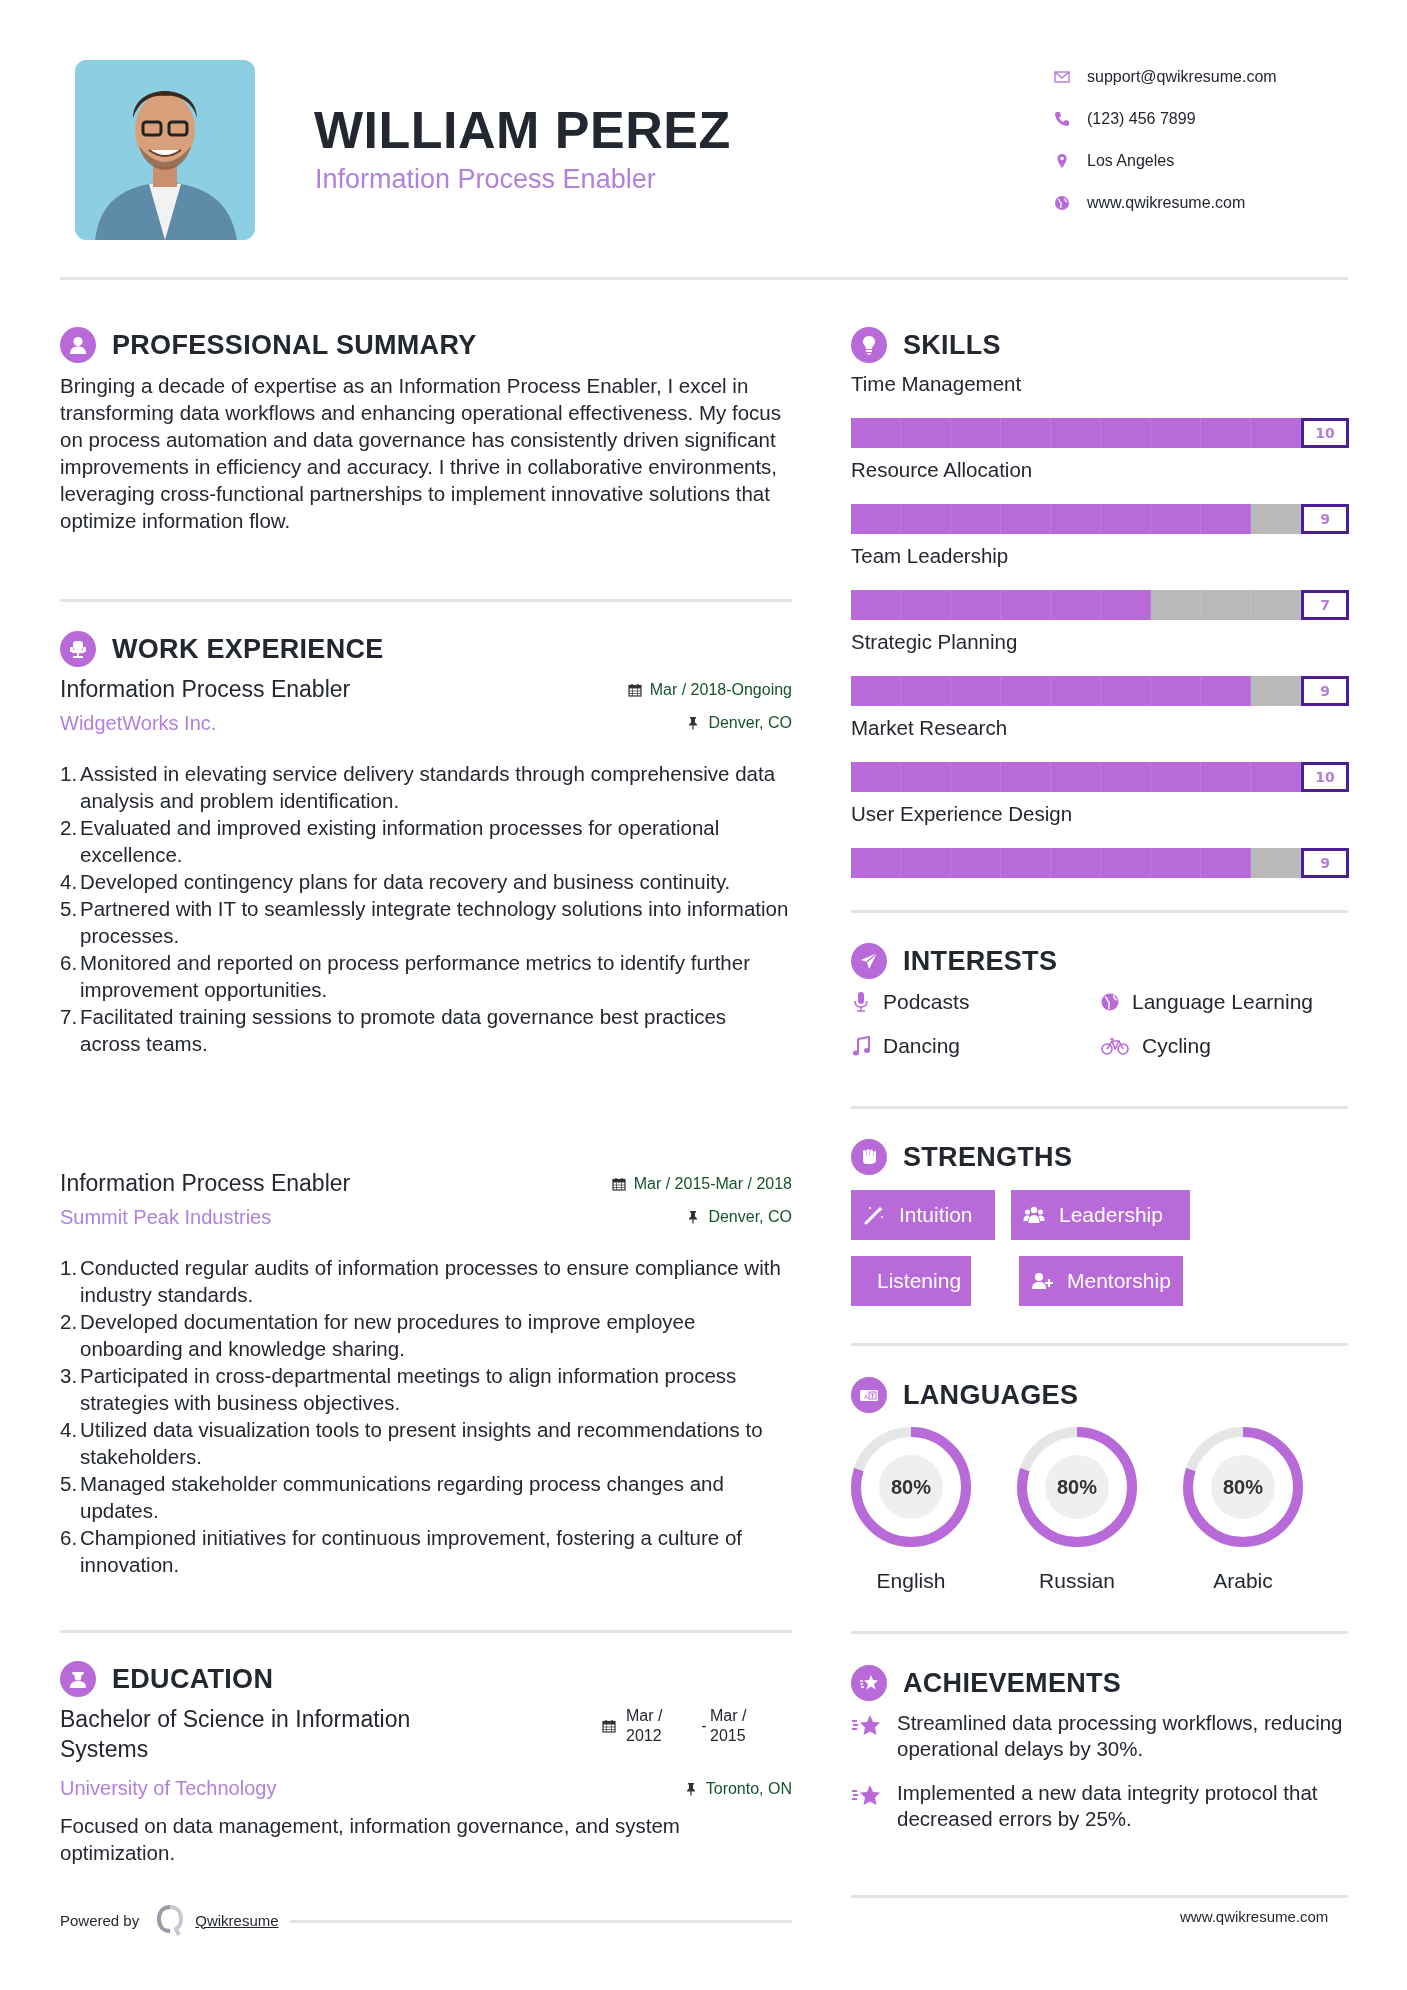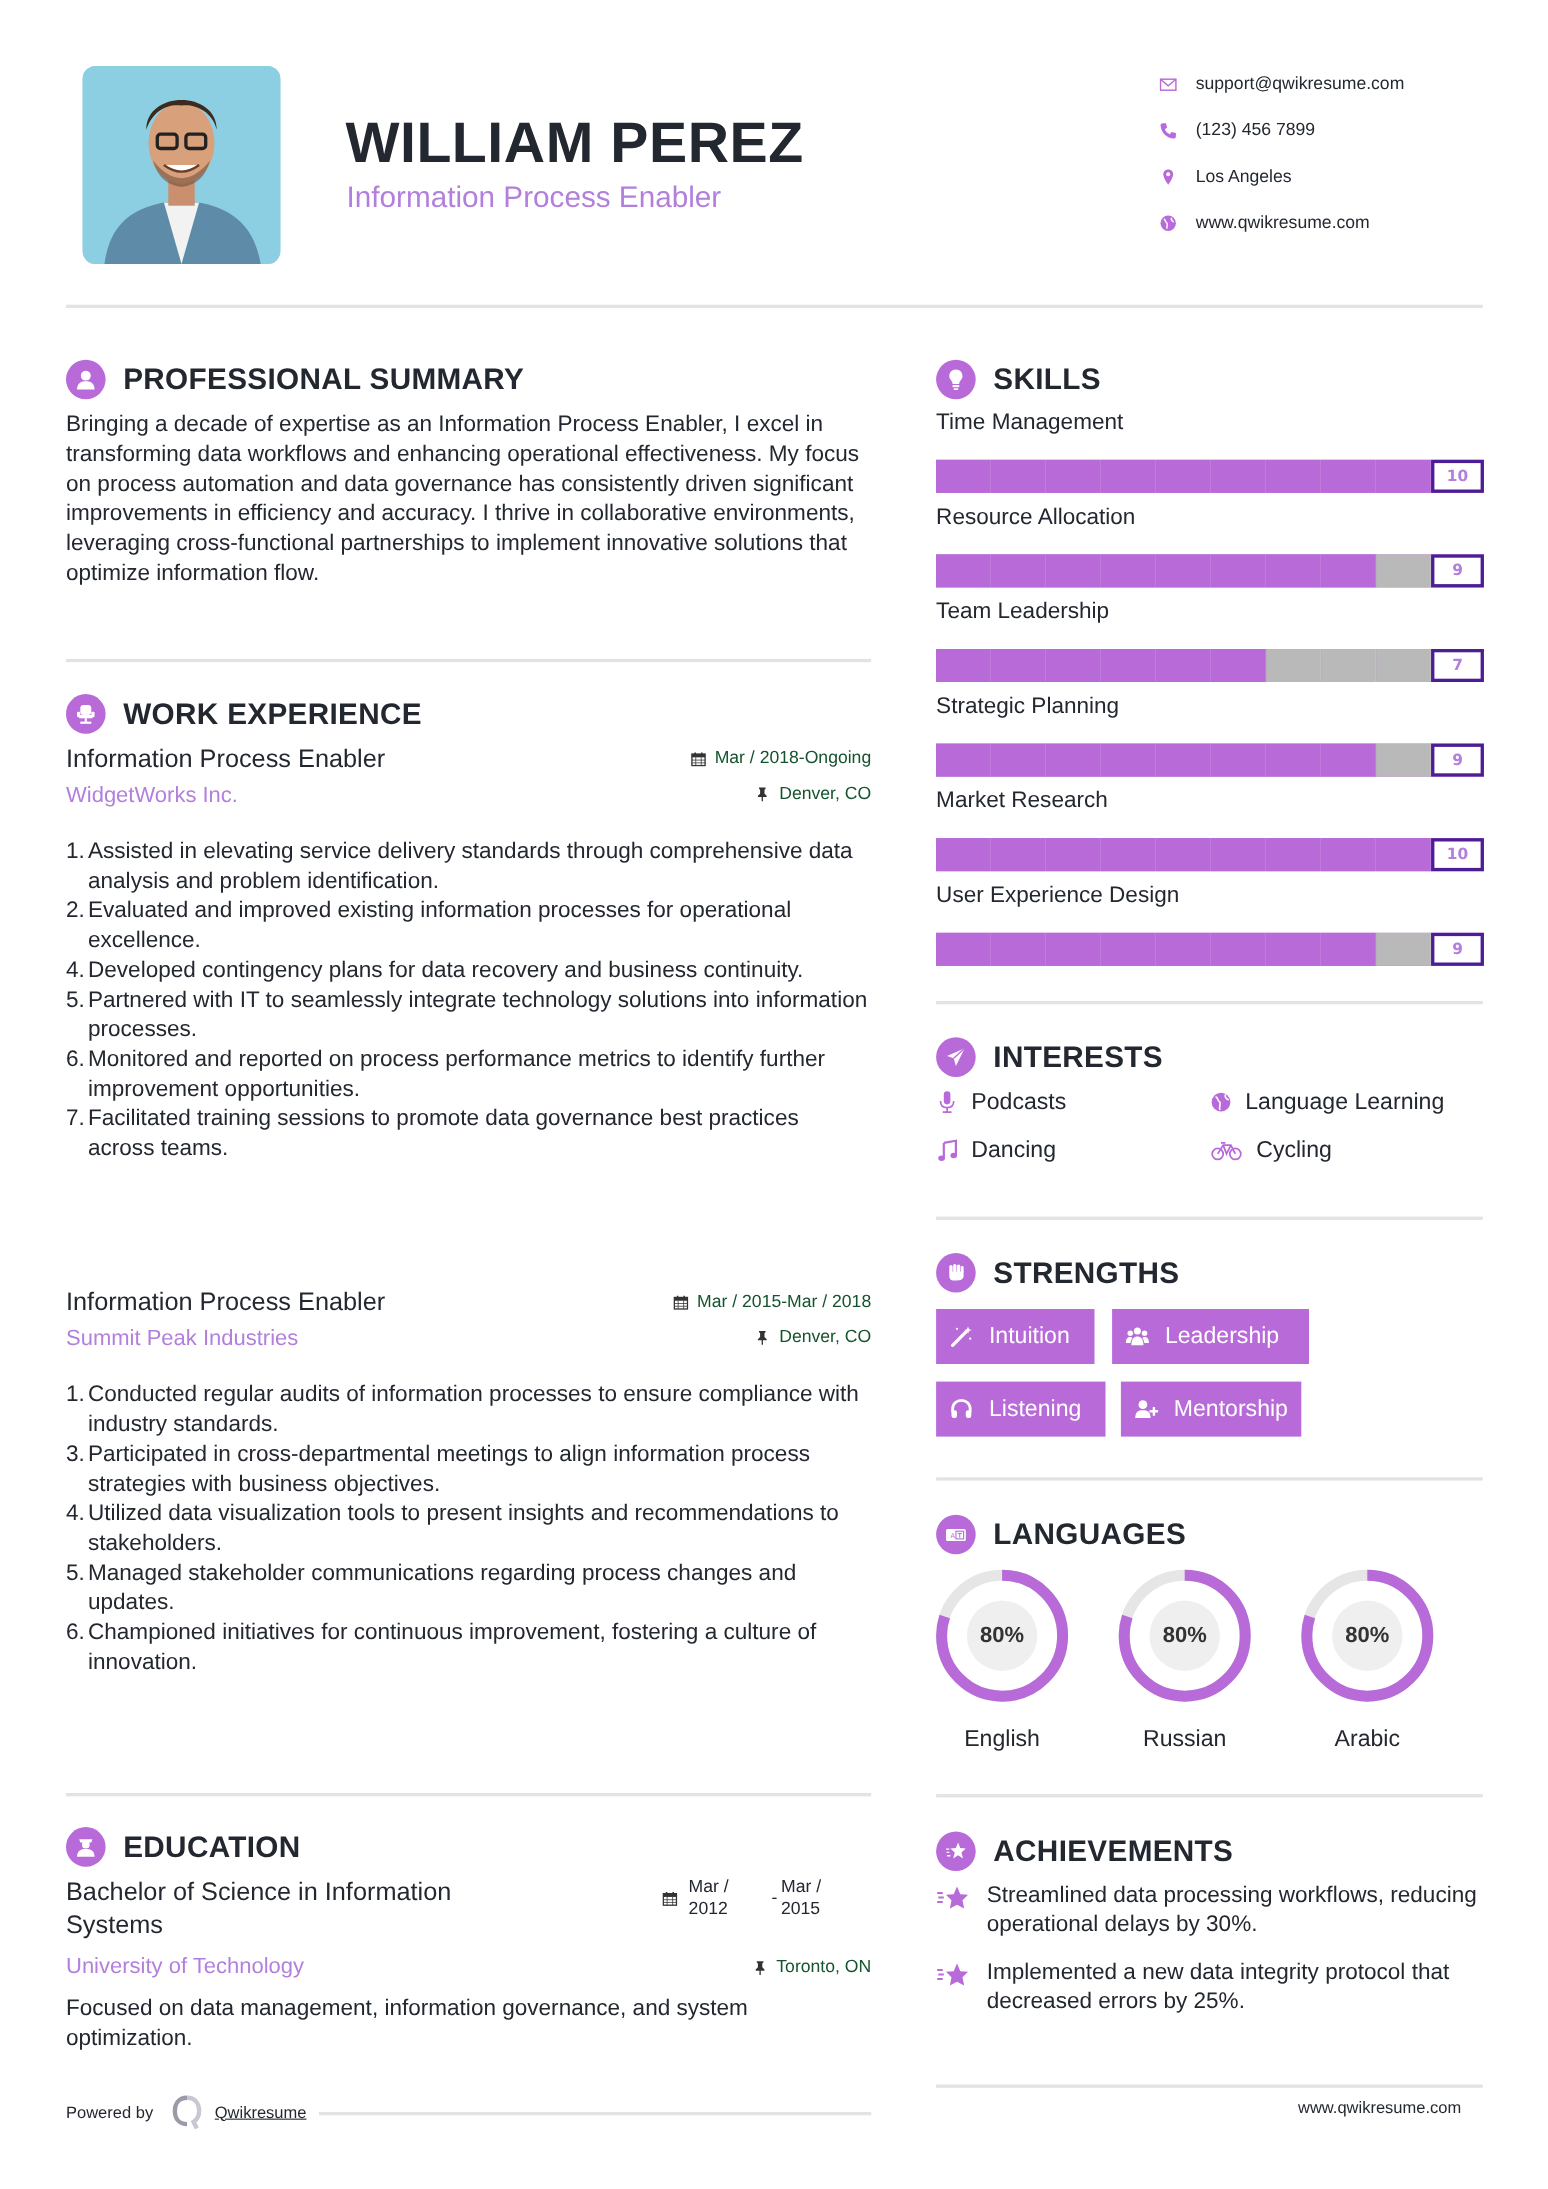--- a/index.html
+++ b/index.html
@@ -215,20 +215,21 @@
     <span class="job-company">Summit Peak Industries</span>
     <span class="meta">
       <svg viewBox="0 0 14 14">
           <path d="M4 1 H10 V2 L9 3 V6.5 L11 8.5 V9.5 H7.6 V13.5 H6.4 V9.5 H3 V8.5 L5 6.5 V3 L4 2 Z" fill="#333"></path>
         </svg>
       <span>Denver, CO</span>
     </span>
   </div>
   <ol class="job-list">
     <li><span class="num">1.</span><span>Conducted regular audits of information processes to ensure compliance with industry standards.</span></li>
+    <li><span class="num">2.</span><span>Developed documentation for new procedures to improve employee onboarding and knowledge sharing.</span></li>
     <li><span class="num">3.</span><span>Participated in cross-departmental meetings to align information process strategies with business objectives.</span></li>
     <li><span class="num">4.</span><span>Utilized data visualization tools to present insights and recommendations to stakeholders.</span></li>
     <li><span class="num">5.</span><span>Managed stakeholder communications regarding process changes and updates.</span></li>
     <li><span class="num">6.</span><span>Championed initiatives for continuous improvement, fostering a culture of innovation.</span></li>
   </ol>
 </div>
 
 <div class="hr" style="left:60px; top:1630px; width:732px;"></div>
 
 <div class="sec-head" style="left:60px; top:1660px;">
@@ -475,21 +476,21 @@
   <svg viewBox="0 0 22 22">
       <circle cx="11" cy="6" r="3.2" fill="#fff"></circle>
       <circle cx="4.5" cy="8" r="2.5" fill="#fff"></circle>
       <circle cx="17.5" cy="8" r="2.5" fill="#fff"></circle>
       <path d="M5.5 19 C5.5 13 8 11 11 11 C14 11 16.5 13 16.5 19 Z" fill="#fff"></path>
       <path d="M0.5 17 C0.5 13 2 11.5 4.5 11.5 C5.5 11.5 6 12 6.5 12.5 C5 14 4.8 16 4.8 17 Z" fill="#fff"></path>
       <path d="M21.5 17 C21.5 13 20 11.5 17.5 11.5 C16.5 11.5 16 12 15.5 12.5 C17 14 17.2 16 17.2 17 Z" fill="#fff"></path>
     </svg>
   <span>Leadership</span>
 </div>
-<div class="chip" style="left:851px; top:1256px; width:154px;">
+<div class="chip" style="left:851px; top:1256px; width:120px;">
   <svg viewBox="0 0 22 22">
       <path d="M3 14 V11 C3 6 6.5 3 11 3 C15.5 3 19 6 19 11 V14" fill="none" stroke="#fff" stroke-width="2.5"></path>
       <rect x="2" y="12" width="5" height="7" rx="2" fill="#fff"></rect>
       <rect x="15" y="12" width="5" height="7" rx="2" fill="#fff"></rect>
     </svg>
   <span>Listening</span>
 </div>
 <div class="chip" style="left:1019px; top:1256px; width:164px;">
   <svg viewBox="0 0 22 22">
       <circle cx="8" cy="7" r="4" fill="#fff"></circle>

